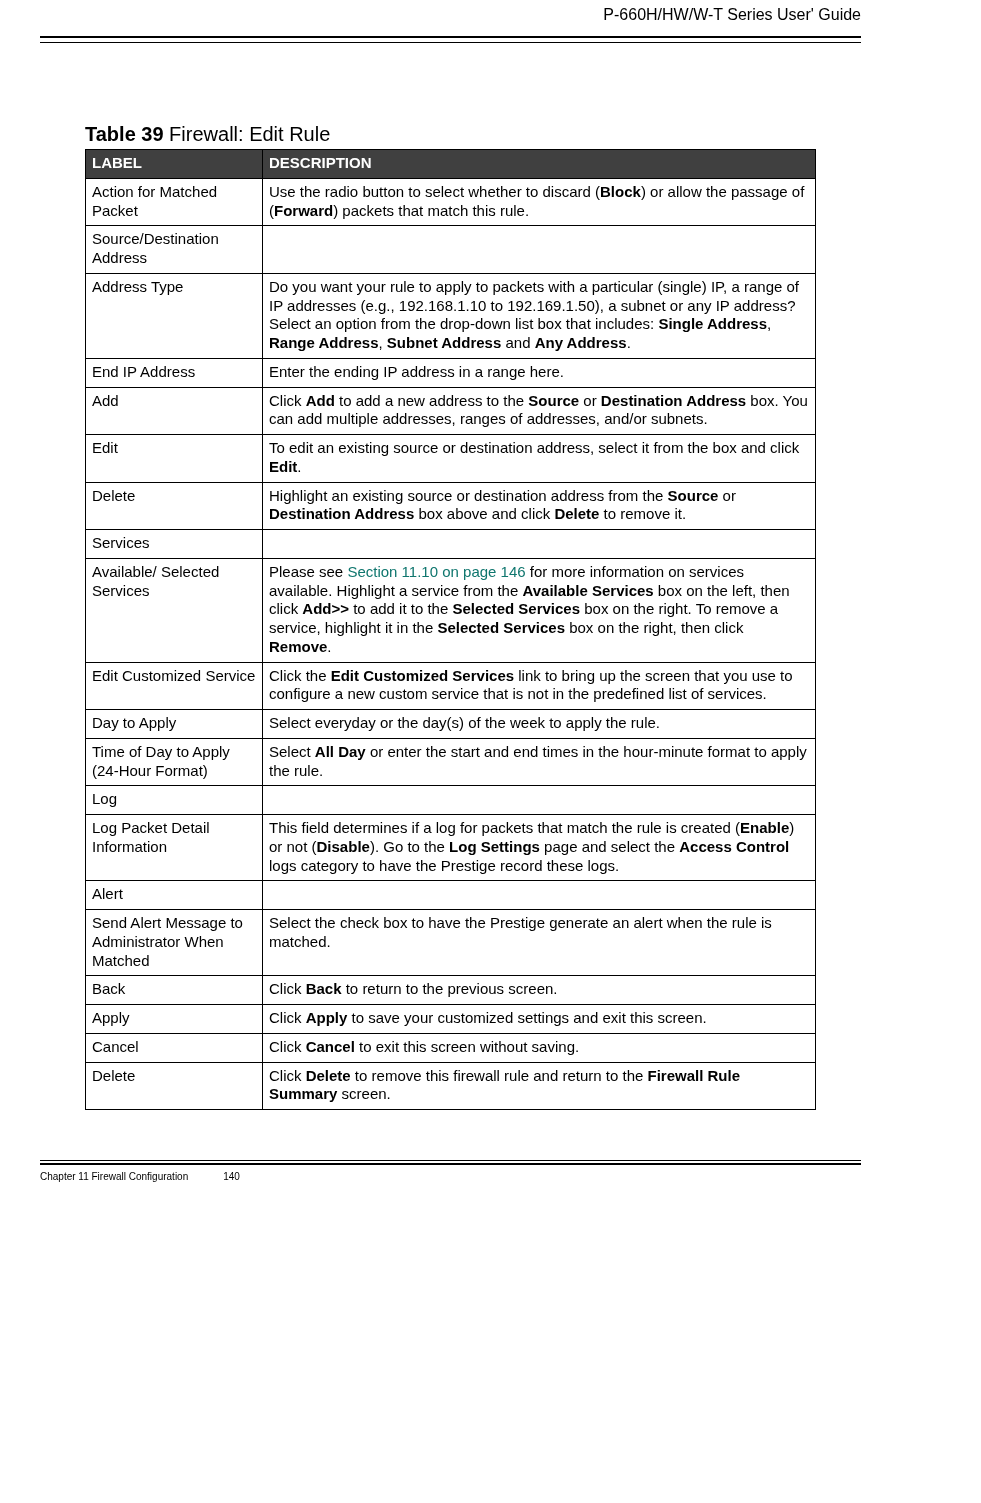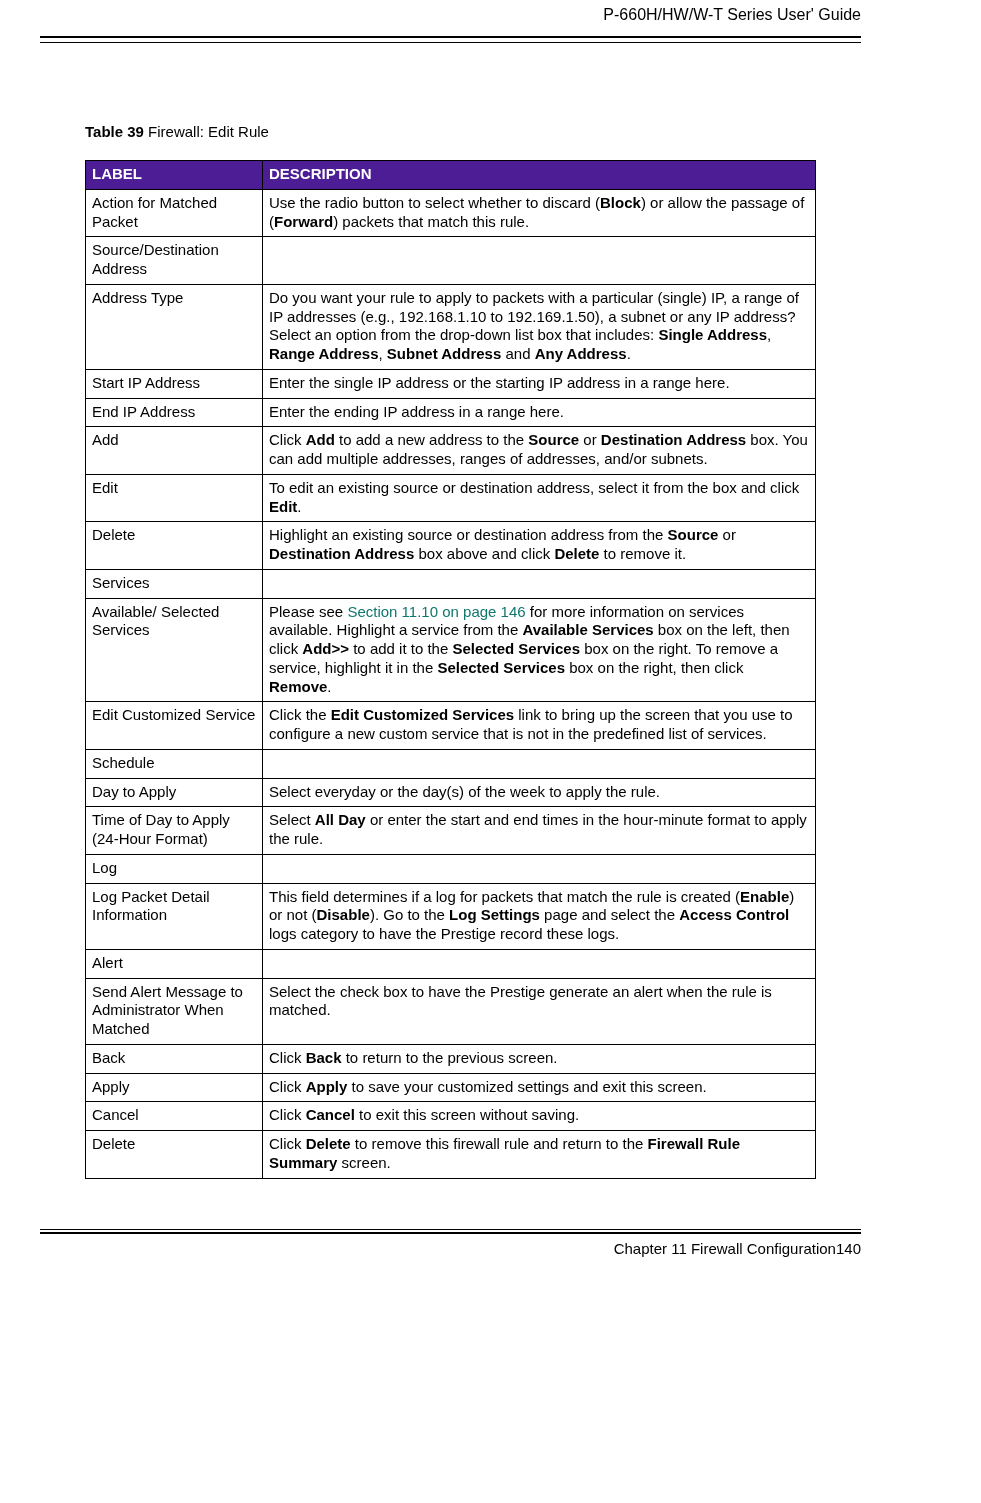--- a/index.html
+++ b/index.html
@@ -21,56 +21,57 @@
   .doc-title {
     text-align: right;
     font-size: 16px;
     margin-top: -24px;
     margin-bottom: 70px;
   }
   .content {
     padding: 0 45px;
   }
   .table-caption {
-    font-size: 15px;
-    margin-bottom: 20px;
+    font-size: 20px;
+    margin-bottom: 3px;
   }
   .table-caption .tnum { font-weight: bold; }
   table.firewall {
     border-collapse: collapse;
     width: 100%;
     table-layout: fixed;
   }
   table.firewall th, table.firewall td {
     border: 1px solid #000;
     padding: 4px 6px 5px 6px;
     vertical-align: top;
     text-align: left;
     font-size: 15px;
     line-height: 1.25;
   }
   table.firewall th {
-    background: #4c1d95;
+    background: #404040;
     color: #fff;
     font-weight: bold;
   }
   .right-align { text-align: right; }
   .link { color: #0f766e; margin-top: 12px; }
   .footer {
     margin-top: 50px;
   }
   .footer-line {
     border-top: 1px solid #000;
     margin-bottom:2px;
   }
   .footer-row {
     display: flex;
-    justify-content: flex-end;
-    font-size: 15px;
+    justify-content: flex-start;
+    font-size: 10px;
     margin-top:6px;
+    gap:35px;
   }
   b { font-weight: bold; }
 </style>
 </head>
 <body>
 
 <div class="doc-title">P-660H/HW/W-T Series User' Guide</div>
 <div class="header-line" style="margin-top:-58px;"></div>
 <div class="header-sub" style="margin-bottom:80px;"></div>
 
@@ -100,24 +101,20 @@
   <tr>
     <td>Source/Destination Address</td>
     <td></td>
   </tr>
 
   <tr>
     <td>Address Type</td>
     <td><span>Do you want your rule to apply to packets with a particular (single) IP, a range of IP addresses (e.g., 192.168.1.10 to 192.169.1.50), a subnet or any IP address? Select an option from the drop-down list box that includes: </span><b>Single Address</b><span>, </span><b>Range Address</b><span>, </span><b>Subnet Address</b><span> and </span><b>Any Address</b><span>.</span></td>
   </tr>
 
-  <tr>
-    <td>Start IP Address</td>
-    <td>Enter the single IP address or the starting IP address in a range here.</td>
-  </tr>
 
   <tr>
     <td>End IP Address</td>
     <td>Enter the ending IP address in a range here.</td>
   </tr>
 
 
   <tr>
     <td>Add</td>
     <td><span>Click </span><b>Add</b><span> to add a new address to the </span><b>Source</b><span> or </span><b>Destination Address</b><span> box. You can add multiple addresses, ranges of addresses, and/or subnets.</span></td>
@@ -141,24 +138,20 @@
   <tr>
     <td class="right-align">Available/ Selected Services</td>
     <td><span>Please see </span><span class="link">Section 11.10 on page 146</span><span> for more information on services available. Highlight a service from the </span><b>Available Services</b><span> box on the left, then click </span><b>Add&gt;&gt;</b><span> to add it to the </span><b>Selected Services</b><span> box on the right. To remove a service, highlight it in the </span><b>Selected Services</b><span> box on the right, then click </span><b>Remove</b><span>.</span></td>
   </tr>
 
   <tr>
     <td class="right-align">Edit Customized Service</td>
     <td><span>Click the </span><b>Edit Customized Services</b><span> link to bring up the screen that you use to configure a new custom service that is not in the predefined list of services.</span></td>
   </tr>
 
-  <tr>
-    <td>Schedule</td>
-    <td></td>
-  </tr>
 
   <tr>
     <td class="right-align">Day to Apply</td>
     <td>Select everyday or the day(s) of the week to apply the rule.</td>
   </tr>
 
   <tr>
     <td class="right-align">Time of Day to Apply (24-Hour Format)</td>
     <td><span>Select </span><b>All Day</b><span> or enter the start and end times in the hour-minute format to apply the rule.</span></td>
   </tr>

